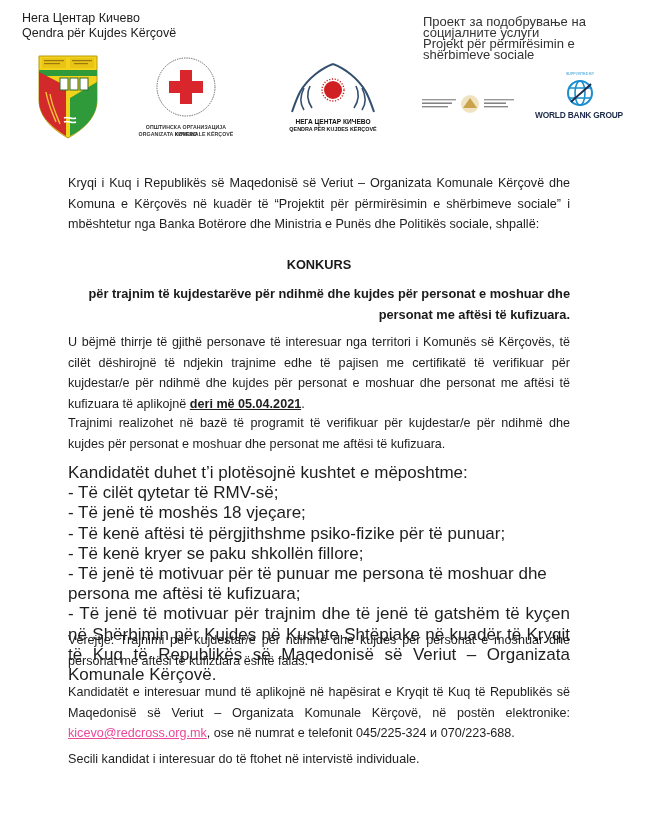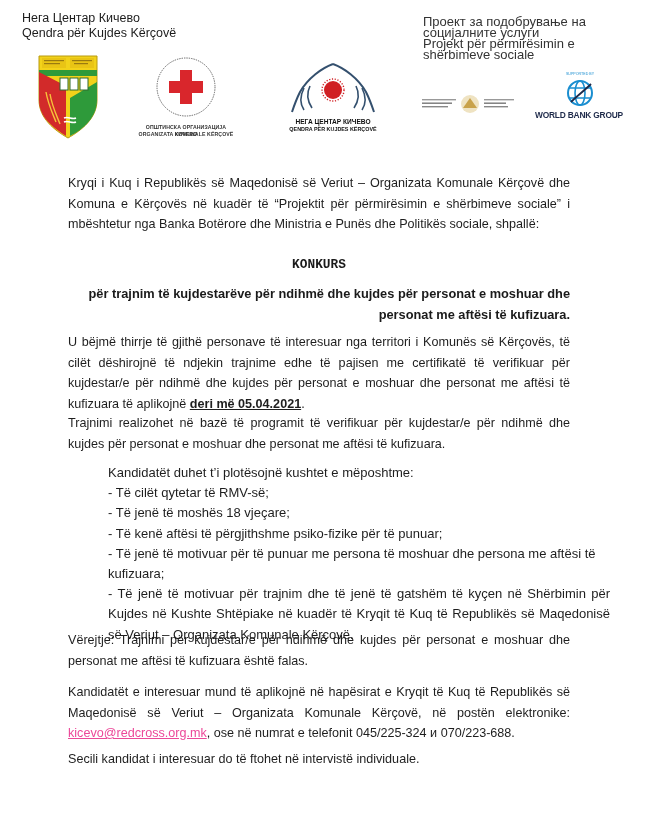--- a/index.html
+++ b/index.html
@@ -17,26 +17,26 @@
     .logo-wb { left: 535px; top: 72px; width: 90px; height: 50px; }
 
     .rc-caption { position: absolute; left: 0; width: 100%; text-align: center; font-size: 5.2px; line-height: 7px; font-weight: bold; color: #333; letter-spacing: 0.1px; }
     .nega-caption { position: absolute; left: 0; width: 100%; font-size: 6.6px; line-height: 7.5px; font-weight: bold; color: #111; text-align: center; }
     .wb-caption { position: absolute; left: 0; width: 100%; text-align: left; font-size: 8.4px; font-weight: bold; color: #1e2a4a; letter-spacing: -0.2px; }
     .wb-sup { position: absolute; left: 0; width: 100%; text-align: center; font-size: 3.6px; color: #1a8ed0; }
 
     .doc { position: absolute; left: 68px; width: 502px; font-size: 12.6px; line-height: 20.5px; color: #1e1e1e; }
     .justify { text-align: justify; text-align-last: left; }
     .para-intro { top: 173px; }
-    .title { position: absolute; left: 68px; width: 502px; top: 257px; text-align: center; font-weight: bold; font-size: 12.8px; font-family: Liberation Mono, monospace; }
+    .title { position: absolute; left: 68px; width: 502px; top: 257px; text-align: center; font-weight: bold; font-size: 12.8px; }
     .subtitle { position: absolute; left: 68px; width: 502px; top: 283px; text-align: right; font-weight: bold; font-size: 12.8px; line-height: 21px; }
     .para-call { top: 332px; }
     .deadline { font-weight: bold; text-decoration: underline; }
     .para-training { top: 413px; }
-    .req-block { position: absolute; left: 68px; width: 502px; top: 463px; font-size: 13px; line-height: 20.2px; color: #1e1e1e; margin-left: 40px; }
+    .req-block { position: absolute; left: 68px; width: 502px; top: 463px; font-size: 17px; line-height: 20.2px; color: #1e1e1e; }
     .req-item.justify { text-align: justify; text-align-last: left; }
     .para-note { top: 630px; }
     .para-apply { top: 682px; }
     .email-link { color: #ec4899; text-decoration: underline; }
     .para-interview { top: 749px; }
   </style>
 </head>
 <body>
 
 <div class="header-left">
@@ -126,20 +126,21 @@
 
 <p class="doc justify para-call"><span>U bëjmë thirrje të gjithë personave të interesuar nga territori i Komunës së Kërçovës, të cilët dëshirojnë të ndjekin trajnime edhe të pajisen me certifikatë të verifikuar për kujdestar/e për ndihmë dhe kujdes për personat e moshuar dhe personat me aftësi të kufizuara të aplikojnë </span><span class="deadline">deri më 05.04.2021</span><span>.</span></p>
 
 <p class="doc justify para-training">Trajnimi realizohet në bazë të programit të verifikuar për kujdestar/e për ndihmë dhe kujdes për personat e moshuar dhe personat me aftësi të kufizuara.</p>
 
 <div class="req-block">
   <div>Kandidatët duhet t’i plotësojnë kushtet e mëposhtme:</div>
   <div class="req-item">- Të cilët qytetar të RMV-së;</div>
   <div class="req-item">- Të jenë të moshës 18 vjeçare;</div>
   <div class="req-item">- Të kenë aftësi të përgjithshme psiko-fizike për të punuar;</div>
+  <div class="req-item">- Të kenë kryer se paku shkollën fillore;</div>
   <div class="req-item">- Të jenë të motivuar për të punuar me persona të moshuar dhe persona me aftësi të kufizuara;</div>
   <div class="req-item justify">- Të jenë të motivuar për trajnim dhe të jenë të gatshëm të kyçen në Shërbimin për Kujdes në Kushte Shtëpiake në kuadër të Kryqit të Kuq të Republikës së Maqedonisë së Veriut – Organizata Komunale Kërçovë.</div>
 </div>
 
 <p class="doc justify para-note">Vërejtje: Trajnimi për kujdestar/e për ndihmë dhe kujdes për personat e moshuar dhe personat me aftësi të kufizuara është falas.</p>
 
 <p class="doc justify para-apply"><span>Kandidatët e interesuar mund të aplikojnë në hapësirat e Kryqit të Kuq të Republikës së Maqedonisë së Veriut – Organizata Komunale Kërçovë, në postën elektronike: </span><a class="email-link">kicevo@redcross.org.mk</a><span>, ose në numrat e telefonit 045/225-324 и 070/223-688.</span></p>
 
 <p class="doc para-interview">Secili kandidat i interesuar do të ftohet në intervistë individuale.</p>
 

